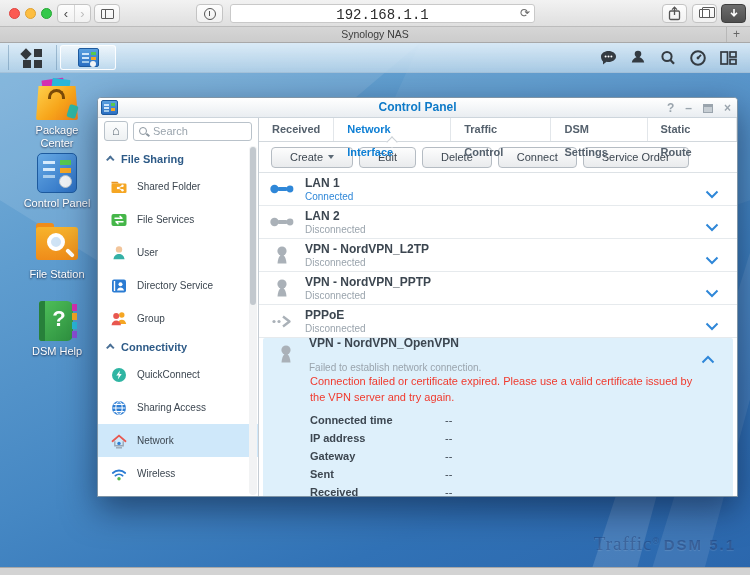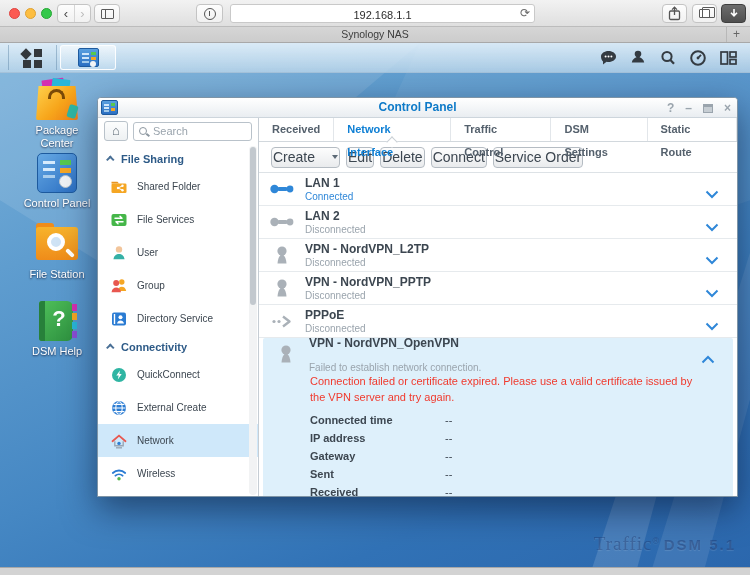--- a/index.html
+++ b/index.html
@@ -21,21 +21,21 @@
     background:linear-gradient(#fdfdfd,#f1f1f1); display:flex; align-items:center; justify-content:center; }
   .sidebtn { left:94px; width:26px; }
   .sideglyph { width:13px; height:10px; border:1px solid #5a5a5a; border-radius:1px; position:relative; }
   .sideglyph::before { content:""; position:absolute; left:3px; top:0; bottom:0; width:1px; background:#5a5a5a; }
   .onepass { left:196px; width:27px; }
   .onepassglyph { width:12px; height:12px; border:1.5px solid #555; border-radius:50%; position:relative; }
   .onepassglyph::before { content:""; position:absolute; left:4px; top:2px; width:1.5px; height:5px; background:#555; }
   .urlfield { position:absolute; left:230px; top:4px; width:305px; height:19px; background:#fff;
     border:1px solid #c9c9c9; border-radius:3px; }
   .urlfield input { width:100%; height:100%; border:none; outline:none; background:transparent;
-    text-align:center; font-size:11px; color:#2c2c2c; font-family:Liberation Sans, sans-serif; }
+    text-align:center; font-size:14px; color:#2c2c2c; font-family:Liberation Mono, monospace; }
   .reloadbtn { position:absolute; right:4px; top:1px; font-size:12px; color:#6d6d6d; cursor:pointer; }
   .sharebtn { left:662px; width:25px; }
   .tabsbtn { left:692px; width:25px; }
   .tabsglyph { width:11px; height:9px; border:1px solid #5a5a5a; border-radius:1px; position:relative; background:#fff; }
   .tabsglyph::before { content:""; position:absolute; left:2px; top:-3px; width:11px; height:9px;
     border:1px solid #5a5a5a; border-radius:1px; }
   .dlbtn { left:721px; width:25px; background:linear-gradient(#6d6d6d,#4f4f4f); border-color:#3f3f3f; }
 
   
   .tabbar { position:absolute; left:0; top:27px; width:750px; height:16px;
@@ -161,23 +161,23 @@
   
   .mainp { position:relative; flex:1; display:flex; flex-direction:column; overflow:hidden; }
   .tabsrow { position:relative; display:flex; height:24px; border-bottom:1px solid #d2d8dd; background:#fff; z-index:2; }
   .tab { position:relative; padding:0 13px; font-size:11px; font-weight:bold; color:#55616d;
     line-height:23px; border-right:1px solid #e2e6ea; cursor:pointer; }
   .tab.active { color:#0e7fd4; }
   .tabnotch { position:absolute; left:50%; bottom:-5px; width:8px; height:8px; background:#fff;
     border-left:1px solid #c9cfd5; border-top:1px solid #c9cfd5; transform:translateX(-50%) rotate(45deg); }
   .toolrow { display:flex; gap:6px; align-items:center; height:31px; padding-left:12px;
     background:#fff; border-bottom:1px solid #dde2e6; }
-  .tbtn { display:flex; align-items:center; gap:17px; height:21px; padding:0 1px;
+  .tbtn { display:flex; align-items:center; gap:5px; height:21px; padding:0 18px;
     border:1px solid #b5bcc3; border-radius:4px; background:linear-gradient(#fdfdfd,#e9ebed);
-    font-size:14px; color:#3c4650; cursor:pointer; }
+    font-size:11px; color:#3c4650; cursor:pointer; }
   .caret-dn { width:0; height:0; border-left:3.5px solid transparent; border-right:3.5px solid transparent;
     border-top:4px solid #5d6a76; }
   .iflist { flex:1; overflow:hidden; background:#fff; }
   .ifrow { position:relative; display:flex; align-items:center; height:33px; border-bottom:1px solid #e6eaed; cursor:pointer; }
   .ifrow .ic { width:46px; display:flex; justify-content:center; flex:none; }
   .ifrow .meta .nm { font-size:12px; font-weight:bold; color:#3c4650; }
   .ifrow .meta .st { font-size:10px; color:#9aa4ad; margin-top:1px; }
   .ifrow .meta .st.conn { color:#2f87d8; }
   .rowchev { position:absolute; right:18px; top:12px; cursor:pointer; }
   
@@ -399,55 +399,55 @@
             </div>
             <div class="sitem">
               <svg width="18" height="18" viewBox="0 0 18 18">
                 <circle cx="9" cy="5.4" r="3.2" fill="#f2c59b"></circle>
                 <path d="M3.4 15.2c.6-3.5 2.9-5.1 5.6-5.1s5 1.6 5.6 5.1z" fill="#35b0a5"></path>
               </svg>
               <span class="txt">User</span>
             </div>
             <div class="sitem">
               <svg width="18" height="18" viewBox="0 0 18 18">
+                <rect x="2" y="2.5" width="14" height="13" rx="2" fill="#2b7cd3"></rect>
+                <path d="M4.5 4v10" stroke="#fff" stroke-width="1.4"></path>
+                <circle cx="10.5" cy="7.2" r="2" fill="#fff"></circle>
+                <path d="M7 13.5c.4-2 1.8-3 3.5-3s3.1 1 3.5 3z" fill="#fff"></path>
+              </svg>
+              <span class="txt">Directory Service</span>
+            </div>
+            <div class="sitem">
+              <svg width="18" height="18" viewBox="0 0 18 18">
                 <circle cx="11.8" cy="5" r="2.7" fill="#f5a623"></circle>
                 <path d="M7.5 14c.5-2.9 2.2-4.3 4.3-4.3 2.2 0 3.9 1.4 4.4 4.3z" fill="#f5a623"></path>
                 <circle cx="6.2" cy="6" r="3" fill="#e8574f"></circle>
                 <path d="M1.5 15.2c.5-3.2 2.4-4.7 4.7-4.7 2.4 0 4.3 1.5 4.8 4.7z" fill="#e8574f"></path>
               </svg>
               <span class="txt">Group</span>
             </div>
-            <div class="sitem">
-              <svg width="18" height="18" viewBox="0 0 18 18">
-                <rect x="2" y="2.5" width="14" height="13" rx="2" fill="#2b7cd3"></rect>
-                <path d="M4.5 4v10" stroke="#fff" stroke-width="1.4"></path>
-                <circle cx="10.5" cy="7.2" r="2" fill="#fff"></circle>
-                <path d="M7 13.5c.4-2 1.8-3 3.5-3s3.1 1 3.5 3z" fill="#fff"></path>
-              </svg>
-              <span class="txt">Directory Service</span>
-            </div>
 
             <div class="shead">
               <span class="chev-up-sm"></span>
               <span class="txt">Connectivity</span>
             </div>
             <div class="sitem">
               <svg width="18" height="18" viewBox="0 0 18 18">
                 <circle cx="9" cy="9" r="7" fill="#2fb5a3"></circle>
                 <path d="M10 4.4 6.3 9.6h2.4L7.8 13.6l3.9-5.5H9.3z" fill="#fff"></path>
               </svg>
               <span class="txt">QuickConnect</span>
             </div>
             <div class="sitem">
               <svg width="18" height="18" viewBox="0 0 18 18">
                 <circle cx="9" cy="9" r="7" fill="#2b7cd3"></circle>
                 <ellipse cx="9" cy="9" rx="3.2" ry="6.2" fill="none" stroke="#fff" stroke-width="1.1"></ellipse>
                 <path d="M2.5 9h13 M3.6 5.4h10.8 M3.6 12.6h10.8" stroke="#fff" stroke-width="1.1" fill="none"></path>
               </svg>
-              <span class="txt">External Create</span>
+              <span class="txt">Sharing Access</span>
             </div>
             <div class="sitem sel">
               <svg width="18" height="18" viewBox="0 0 18 18">
                 <path d="M2.5 9.2 9 3.6l6.5 5.6" fill="none" stroke="#e8574f" stroke-width="1.8" stroke-linecap="round"></path>
                 <path d="M4.8 9.2v4.6h8.4V9.2" fill="none" stroke="#9aa7b5" stroke-width="1.4"></path>
                 <circle cx="9" cy="11.4" r="1.7" fill="#2b7cd3"></circle>
                 <path d="M6 15.8h6" stroke="#9aa7b5" stroke-width="1.4"></path>
               </svg>
               <span class="txt">Network</span>
             </div>

